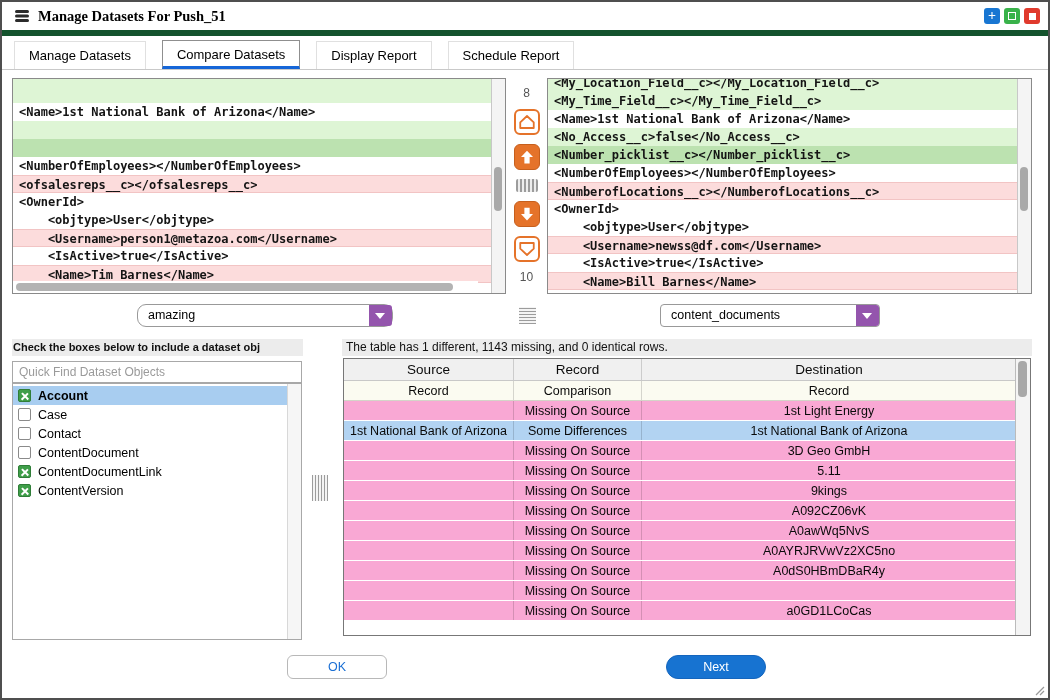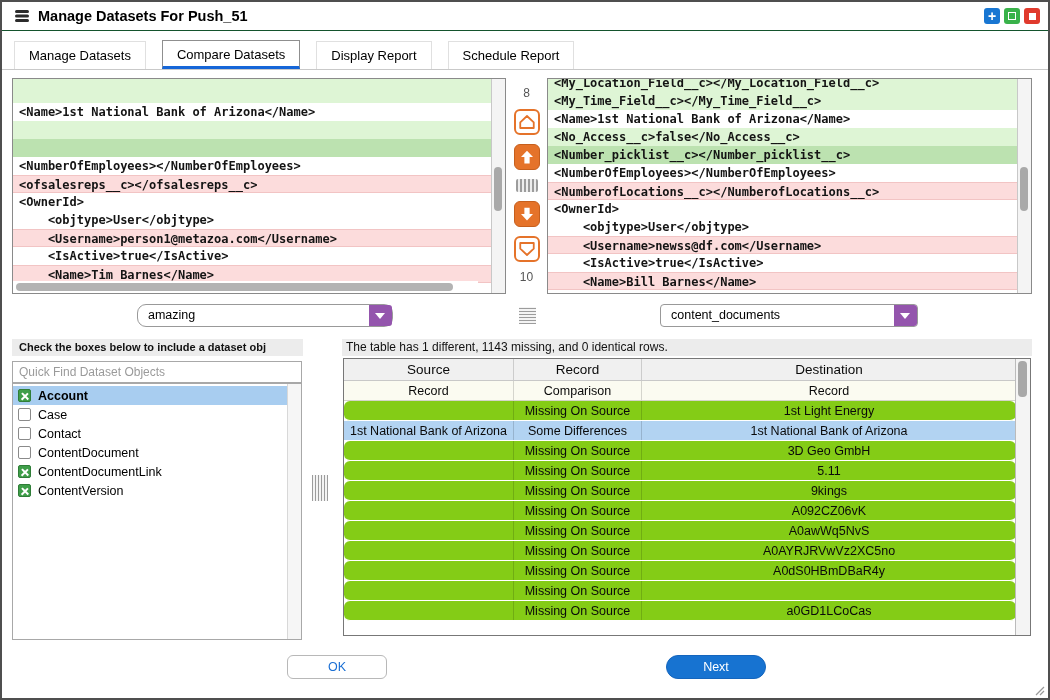--- a/index.html
+++ b/index.html
@@ -1,20 +1,20 @@
 <!DOCTYPE html>
 <html><head>
 <meta charset="utf-8">
 <style>
   html,body{margin:0;padding:0;background:#fff;}
   body{width:1050px;height:700px;font-family:"Liberation Sans",sans-serif;-webkit-font-smoothing:antialiased;}
   .window{position:relative;width:1046px;height:696px;border:2px solid #4f4f4f;background:#fff;overflow:hidden;}
 
   
-  .titlebar{position:absolute;top:0;left:0;right:0;height:28px;background:#fff;border-bottom:1px solid #14532d;}
+  .titlebar{position:absolute;top:0;left:0;right:0;height:28px;background:#fff;border-bottom:6px solid #14532d;font-family:Liberation Serif, serif;}
   .app-icon{position:absolute;left:12px;top:6px;width:16px;height:16px;}
   .title-text{position:absolute;left:36px;top:0;line-height:28px;font-size:14.5px;font-weight:bold;color:#000;white-space:nowrap;}
   .winbtns{position:absolute;top:6px;right:8px;display:flex;gap:4px;}
   .winbtn{width:16px;height:16px;border-radius:3px;display:flex;align-items:center;justify-content:center;cursor:default;}
   .winbtn.add{background:#1876d2;color:#fff;font-size:14px;font-weight:bold;line-height:1;}
   .winbtn.green{background:#39b24a;}
   .winbtn.red{background:#e03a2d;}
   .sq-outline{width:8px;height:8px;border:1.5px solid #fff;box-sizing:border-box;}
   .sq-fill{width:7px;height:7px;background:#fff;}
 
@@ -45,28 +45,28 @@
   .nav-count.top{margin-top:8px;}
   .nav-count.bottom{margin-top:8px;}
   .nav-btn{width:26px;height:26px;border-radius:6px;display:flex;align-items:center;justify-content:center;box-sizing:border-box;margin-top:9px;cursor:default;}
   .nav-btn.filled{background:#e5732a;border:1px solid #c65f1d;}
   .nav-btn.outline{background:#fff;border:2px solid #e5732a;}
   .nav-grip{width:22px;height:13px;margin-top:9px;background:repeating-linear-gradient(90deg,#9c9c9c 0 2px,#ededed 2px 4px);border-radius:2px;}
 
   
   .dropdown{position:absolute;height:23px;border:1px solid #999;border-radius:4px;background:#fff;box-sizing:border-box;}
   #ddLeft{left:135px;top:302px;width:256px;border-radius:9px;}
-  #ddRight{left:658px;top:302px;width:258px;}
+  #ddRight{left:658px;top:302px;width:220px;}
   .dd-text{position:absolute;left:10px;top:0;line-height:21px;font-size:12.5px;color:#000;white-space:nowrap;}
   .dd-btn{position:absolute;top:0;right:0;width:23px;height:21px;background:#9455ad;border-radius:0 3px 3px 0;}
   .dd-arrow{position:absolute;left:6px;top:8px;width:0;height:0;border-left:5px solid transparent;border-right:5px solid transparent;border-top:6px solid #fff;}
   .center-grip{position:absolute;left:517px;top:305px;width:17px;height:17px;background:repeating-linear-gradient(0deg,#9c9c9c 0 1px,#f4f4f4 1px 3px);}
 
   
-  .lp-header{position:absolute;left:10px;top:337px;width:291px;height:17px;background:#ececec;font-size:11px;font-weight:bold;line-height:17px;color:#111;white-space:nowrap;overflow:hidden;padding-left:7px;box-sizing:border-box;}
+  .lp-header{position:absolute;left:10px;top:337px;width:291px;height:17px;background:#ececec;font-size:11px;font-weight:bold;line-height:17px;color:#111;white-space:nowrap;overflow:hidden;padding-left:1px;box-sizing:border-box;}
   .search-box{position:absolute;left:10px;top:359px;width:290px;height:22px;border:1px solid #a8a8a8;box-sizing:border-box;font-size:12px;padding:0 6px;color:#333;font-family:"Liberation Sans",sans-serif;outline:none;}
   .search-box::placeholder{color:#9a9a9a;}
   .list-box{position:absolute;left:10px;top:381px;width:290px;height:257px;border:1px solid #a8a8a8;background:#fff;box-sizing:border-box;display:flex;}
   .list-items{flex:1;padding-top:2px;overflow:hidden;}
   .list-scrollcol{width:13px;border-left:1px solid #d8d8d8;background:#f6f6f6;flex:none;}
   .ds-item{height:19px;display:flex;align-items:center;padding-left:5px;gap:7px;font-size:12.5px;cursor:default;}
   .ds-item.selected{background:#a8cdf0;}
   .ds-item.selected .ds-label{font-weight:bold;}
   .cb{width:13px;height:13px;border:1px solid #8a8a8a;border-radius:2px;background:#fff;position:relative;flex:none;box-sizing:border-box;}
   .cb.checked{background:#3f9e49;border-color:#2f7d38;}
@@ -77,21 +77,21 @@
 
   
   .tbl-status{position:absolute;left:340px;top:337px;width:690px;height:17px;background:#ececec;font-size:12px;line-height:17px;padding-left:4px;box-sizing:border-box;color:#111;white-space:nowrap;overflow:hidden;}
   .cmp-table{position:absolute;left:341px;top:356px;width:688px;height:278px;border:1px solid #777;box-sizing:border-box;background:#fff;}
   .tbl-inner{position:absolute;left:0;top:0;right:14px;bottom:0;overflow:hidden;}
   .tbl-scrollcol{position:absolute;right:0;top:0;bottom:0;width:14px;border-left:1px solid #bbb;background:#f4f4f4;}
   .tbl-thumb{position:absolute;left:2px;top:2px;width:9px;height:36px;background:#a8a8a8;border-radius:4px;}
   .trow{display:flex;height:20px;box-sizing:border-box;border-bottom:1px solid #fff;}
   .trow.hdr1{height:22px;background:#f0f0f0;border-bottom:1px solid #c8c8c8;}
   .trow.hdr2{height:20px;background:#fbfbf1;border-bottom:1px solid #d4d4c8;}
-  .trow.missing{background:#84cc16;border-radius:6px;}
+  .trow.missing{background:#f9a8d4;}
   .trow.selected{background:#b2d3f2;}
   .tcell{display:flex;align-items:center;justify-content:center;font-size:12.5px;border-right:1px solid rgba(0,0,0,0.15);box-sizing:border-box;overflow:hidden;white-space:nowrap;color:#0a0a0a;}
   .trow.hdr1 .tcell{font-size:13.5px;}
   .c1{width:170px;}
   .c2{width:128px;}
   .c3{flex:1;border-right:none;}
 
   
   .ok-btn{position:absolute;left:285px;top:653px;width:100px;height:24px;background:#fff;border:1px solid #b8b8b8;border-radius:6px;color:#1a6fd4;font-size:12.5px;display:flex;align-items:center;justify-content:center;box-sizing:border-box;cursor:default;}
   .next-btn{position:absolute;left:664px;top:653px;width:100px;height:24px;background:#1773d1;border:1px solid #1465bd;border-radius:12px;color:#fff;font-size:12.5px;display:flex;align-items:center;justify-content:center;box-sizing:border-box;cursor:default;}

